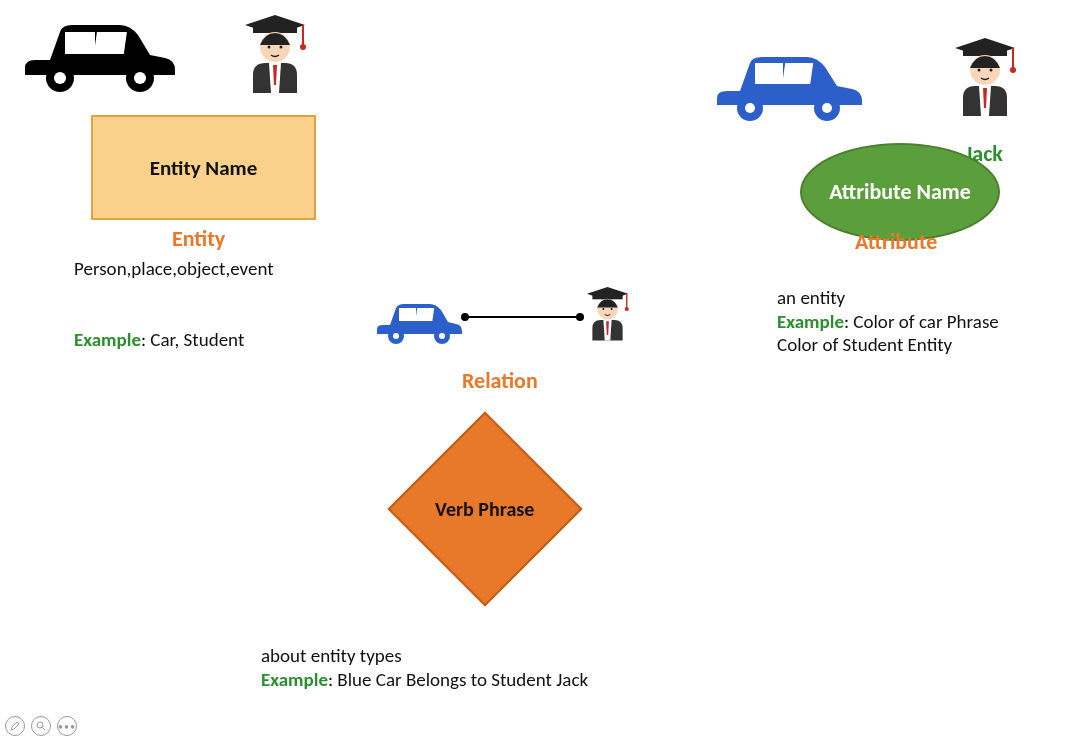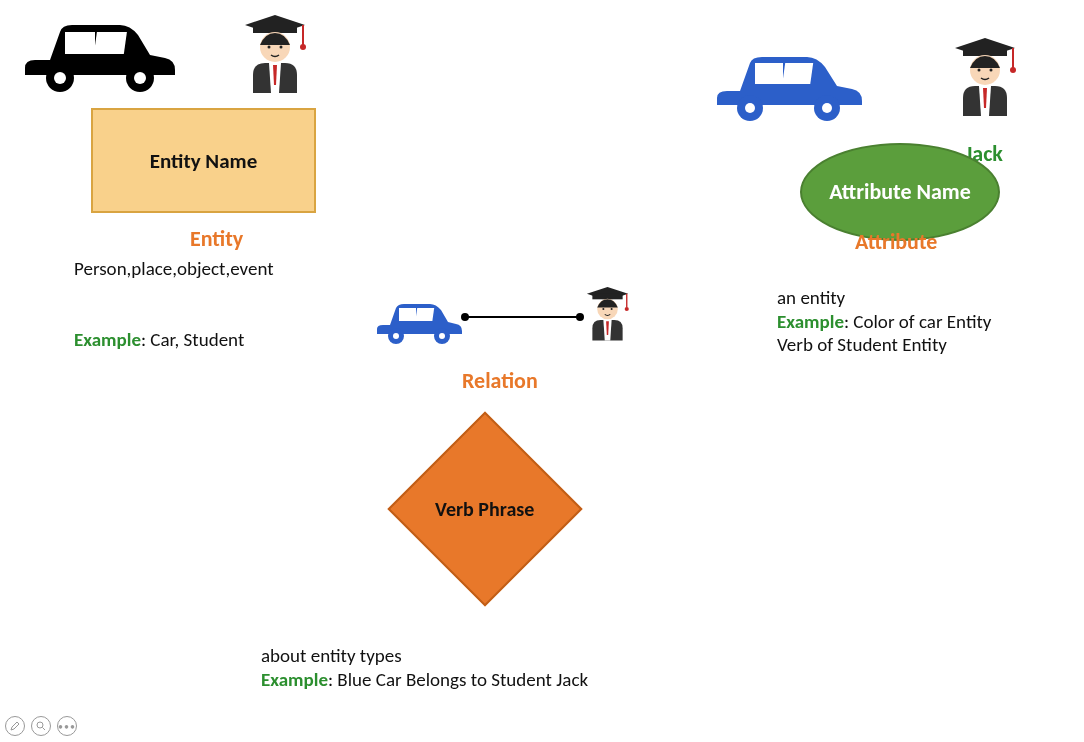--- a/index.html
+++ b/index.html
@@ -14,20 +14,21 @@
   .abs { position: absolute; }
   .entity-box {
     background: #f9d18b;
     border: 2px solid #d9a441;
     display: flex;
     align-items: center;
     justify-content: center;
     font-weight: bold;
     font-size: 21px;
     color: #111;
+    margin-top: 7px;
   }
   .attr-ellipse {
     background: #5b9e3c;
     border: 2px solid #4a8030;
     border-radius: 50%;
     color: #fff;
     font-weight: bold;
     font-size: 22px;
     display: flex;
     align-items: center;
@@ -114,21 +115,21 @@
     <path d="M 18 88 L 18 70 Q 18 58 30 58 L 50 58 Q 62 58 62 70 L 62 88 Z" fill="#333"></path>
     <path d="M 34 58 L 46 58 L 44 88 L 36 88 Z" fill="#fff"></path>
     <path d="M 38 60 L 42 60 L 41 80 L 39 80 Z" fill="#c62828"></path>
   </svg>
 </div>
 
 <div class="abs entity-box" style="left:91px; top:108px; width:225px; height:105px;">
   <span>Entity Name</span>
 </div>
 
-<div class="abs label-orange" style="left:190px; top:225px;">Entity</div>
+<div class="abs label-orange" style="left:172px; top:225px;">Entity</div>
 
 <div class="abs desc" style="left:74px; top:257px; width:290px;">
   <span>Person,place,object,event</span><br>
   <br>
   <br>
   <span class="ex">Example</span><span>: Car, Student</span>
 </div>
 
 <div class="abs" style="left:712px; top:43px;">
   <svg width="155" height="80" viewBox="0 0 155 80">
@@ -163,22 +164,22 @@
 
 <div class="abs attr-ellipse" style="left:800px; top:143px; width:200px; height:98px;">
   <span>Attribute Name</span>
 </div>
 
 <div class="abs label-orange" style="left:855px; top:228px;">Attribute</div>
 
 <div class="abs desc" style="left:777px; top:262px; width:300px;">
   <br>
   <span>an entity</span><br>
-  <span class="ex">Example</span><span>: Color of car Entity</span><br>
-  <span>Verb of Student Entity</span>
+  <span class="ex">Example</span><span>: Color of car Phrase</span><br>
+  <span>Color of Student Entity</span>
 </div>
 
 <div class="abs" style="left:374px; top:295px;">
   <svg width="90" height="50" viewBox="0 0 90 50">
     <path d="M 16 30 L 22 13 Q 24 9 30 9 L 56 9 Q 62 9 67 15 L 74 27 L 82 29 Q 88 30 88 36 L 88 39 L 3 39 L 3 34 Q 3 30 9 30 Z" fill="#2c5fc9"></path>
     <rect x="25" y="13" width="17" height="13" fill="#fff"></rect>
     <rect x="45" y="13" width="17" height="13" fill="#fff" transform="skewX(-8)"></rect>
     <circle cx="22" cy="41" r="8" fill="#2c5fc9"></circle>
     <circle cx="22" cy="41" r="3" fill="#fff"></circle>
     <circle cx="68" cy="41" r="8" fill="#2c5fc9"></circle>

